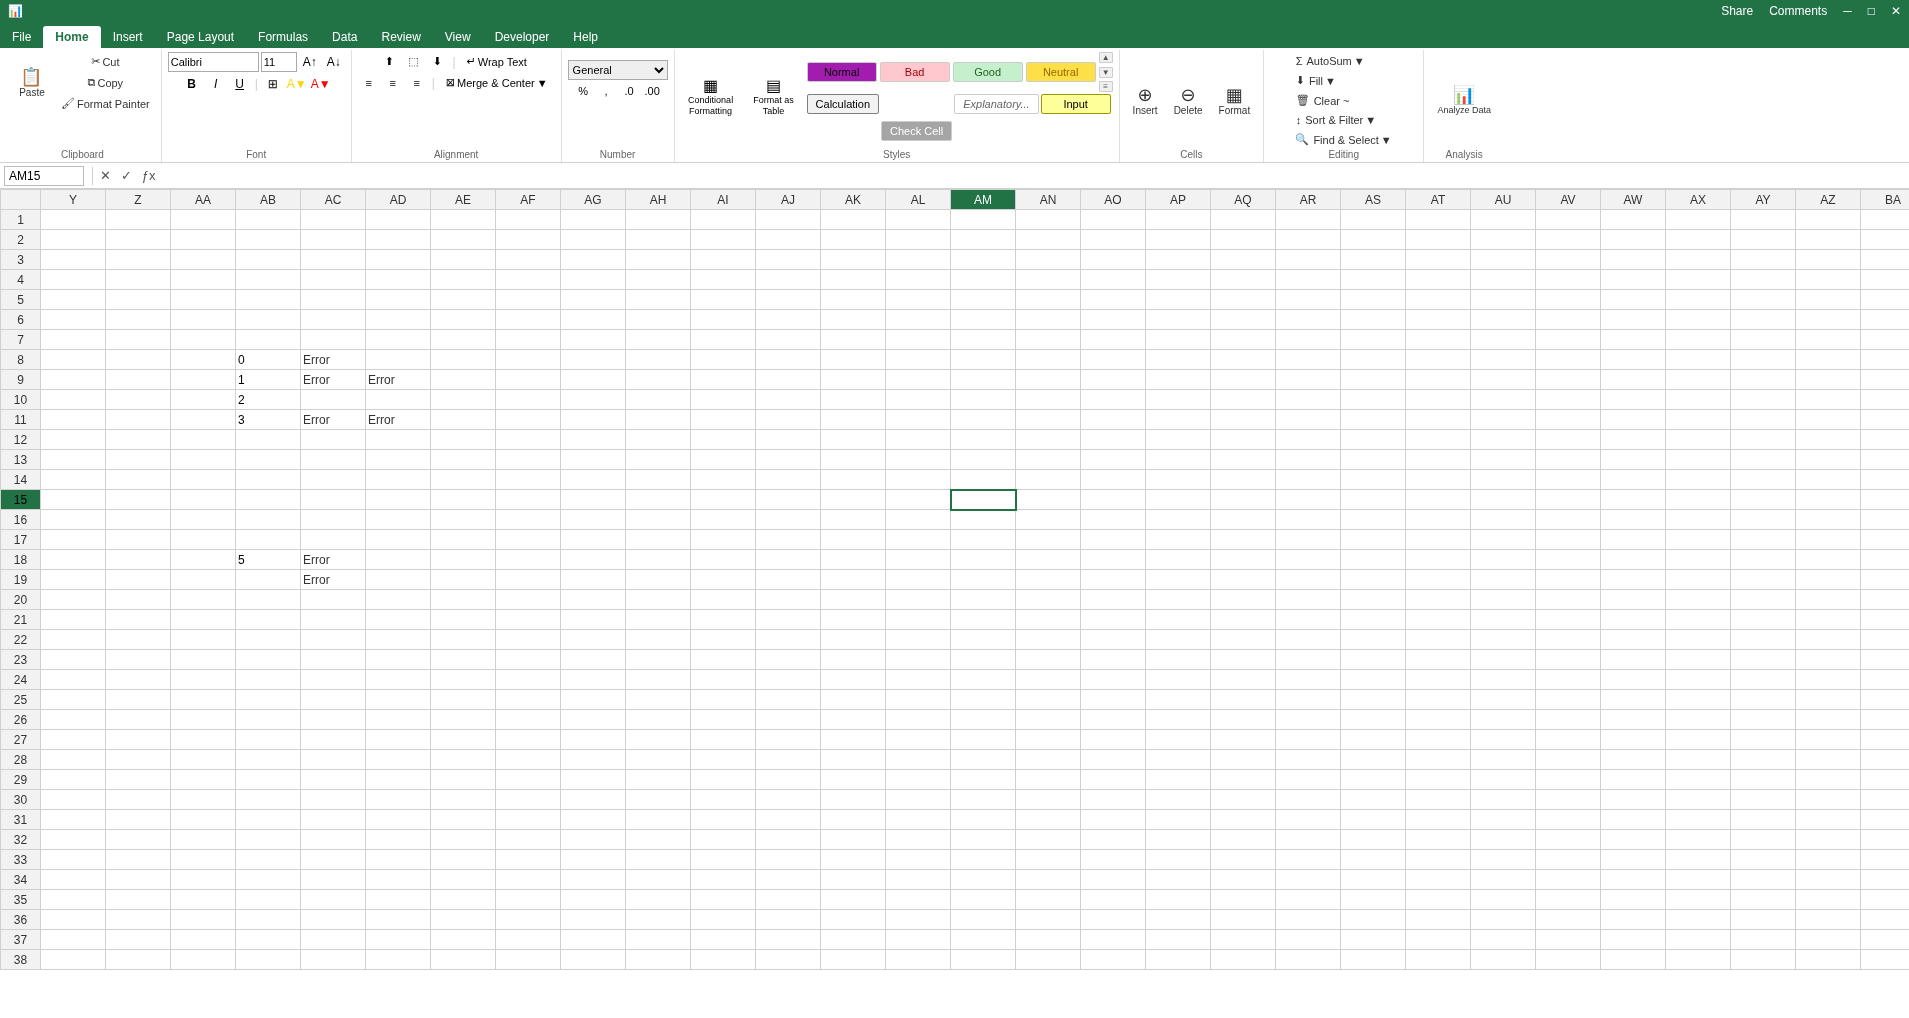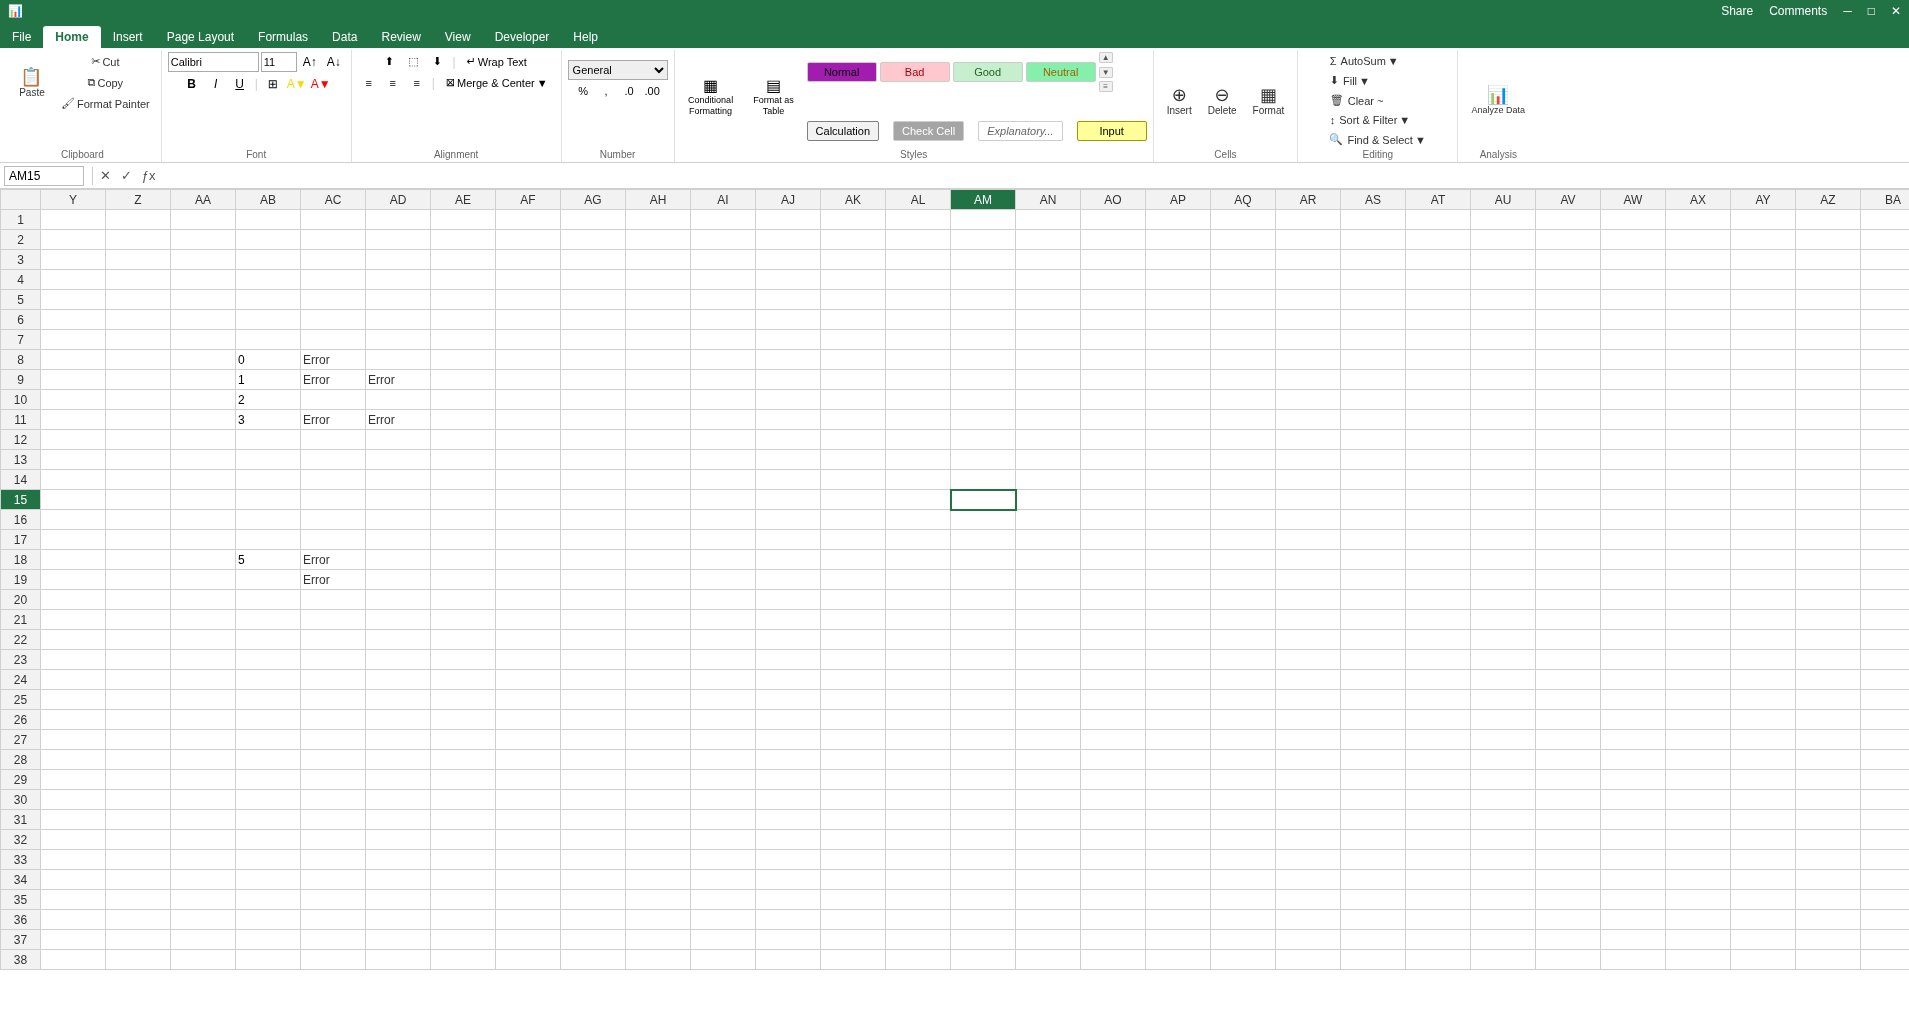--- a/index.html
+++ b/index.html
@@ -30,21 +30,21 @@
 
     
     .align-btn { width: 22px; height: 18px; border: 1px solid transparent; cursor: pointer; background: none; display: flex; align-items: center; justify-content: center; border-radius: 2px; font-size: 11px; }
 
     
     .num-fmt-select { width: 100px; height: 20px; font-size: 11px; border: 1px solid #aaa; }
     .style-cell { padding: 3px 8px; border: 1px solid #ccc; border-radius: 2px; font-size: 11px; cursor: pointer; white-space: nowrap; min-width: 70px; text-align: center; }
     .style-normal { background: #a21caf; }
     .style-bad { background: #ffc7ce; color: #9c0006; }
     .style-good { background: #c6efce; color: #276221; }
-    .style-neutral { background: #86efac; color: #9c6500; }
+    .style-neutral { background: #fde047; color: #9c6500; }
     .style-calc { background: #f2f2f2; border-color: #7f7f7f; }
     .style-checkcell { background: #a5a5a5; color: #fff; margin-top: 27px; }
     .style-explanatory { background: #fff; font-style: italic; color: #666; }
     .style-input { background: #ffff99; border-color: #999900; }
 
     
     .formula-bar { display: flex; align-items: center; border-bottom: 1px solid #d0d0d0; padding: 2px 4px; height: 26px; background: #fff; }
     .name-box { width: 80px; border: 1px solid #bbb; padding: 2px 4px; font-size: 12px; margin-right: 4px; }
     .formula-divider { width: 1px; background: #ccc; height: 18px; margin: 0 4px; }
     .formula-icons { display: flex; gap: 4px; align-items: center; margin-right: 4px; }
@@ -55,21 +55,21 @@
     .sheet-container { display: flex; flex-direction: column; height: calc(100vh - 175px); }
     .sheet-scroll { flex: 1; overflow: auto; }
 
     table.grid { border-collapse: collapse; table-layout: fixed; }
     table.grid th, table.grid td { border: 1px solid #d0d0d0; height: 20px; font-size: 12px; padding: 0 2px; white-space: nowrap; overflow: hidden; }
     table.grid th { background: #f2f2f2; text-align: center; font-weight: normal; color: #333; min-width: 65px; height: 20px; position: sticky; top: 0; z-index: 2; }
     table.grid th.row-header { min-width: 40px; width: 40px; position: sticky; left: 0; z-index: 3; background: #f2f2f2; }
     table.grid td.row-num { background: #f2f2f2; text-align: center; font-weight: normal; color: #333; position: sticky; left: 0; z-index: 1; min-width: 40px; width: 40px; }
     table.grid td { background: #fff; text-align: left; }
     table.grid td.selected-cell { border: 2px solid #217346; z-index: 1; position: relative; }
-    table.grid td.row-num-active { background: #217346; color: #ffffff; }
+    table.grid td.row-num-active { background: #217346; color: #000000; }
 
     
     .merge-center { display: flex; align-items: center; gap: 2px; padding: 2px 6px; cursor: pointer; border: 1px solid transparent; border-radius: 2px; font-size: 11px; }
 
     
     .wrap-text-btn { display: flex; align-items: center; gap: 2px; padding: 2px 6px; cursor: pointer; border: 1px solid transparent; border-radius: 2px; font-size: 11px; }
 
     
     .styles-scroll { display: flex; flex-direction: column; justify-content: space-between; width: 14px; height: 40px; }
     .styles-scroll-btn { font-size: 8px; cursor: pointer; text-align: center; color: #555; border: 1px solid #ccc; background: #f0f0f0; border-radius: 1px; }
@@ -229,21 +229,21 @@
             <div class="style-cell style-normal">Normal</div>
             <div class="style-cell style-bad">Bad</div>
             <div class="style-cell style-good">Good</div>
             <div class="style-cell style-neutral">Neutral</div>
             <div class="styles-scroll">
               <div class="styles-scroll-btn">▲</div>
               <div class="styles-scroll-btn">▼</div>
               <div class="styles-scroll-btn">≡</div>
             </div>
           </div>
-          <div style="display:flex;gap:14px;align-items:flex-end;">
+          <div style="display:flex;gap:2px;align-items:flex-start;">
             <div class="style-cell style-calc">Calculation</div>
             <div class="style-cell style-checkcell">Check Cell</div>
             <div class="style-cell style-explanatory">Explanatory...</div>
             <div class="style-cell style-input">Input</div>
           </div>
         </div>
       </div>
     </div>
     <div class="ribbon-group-label">Styles</div>
   </div>

